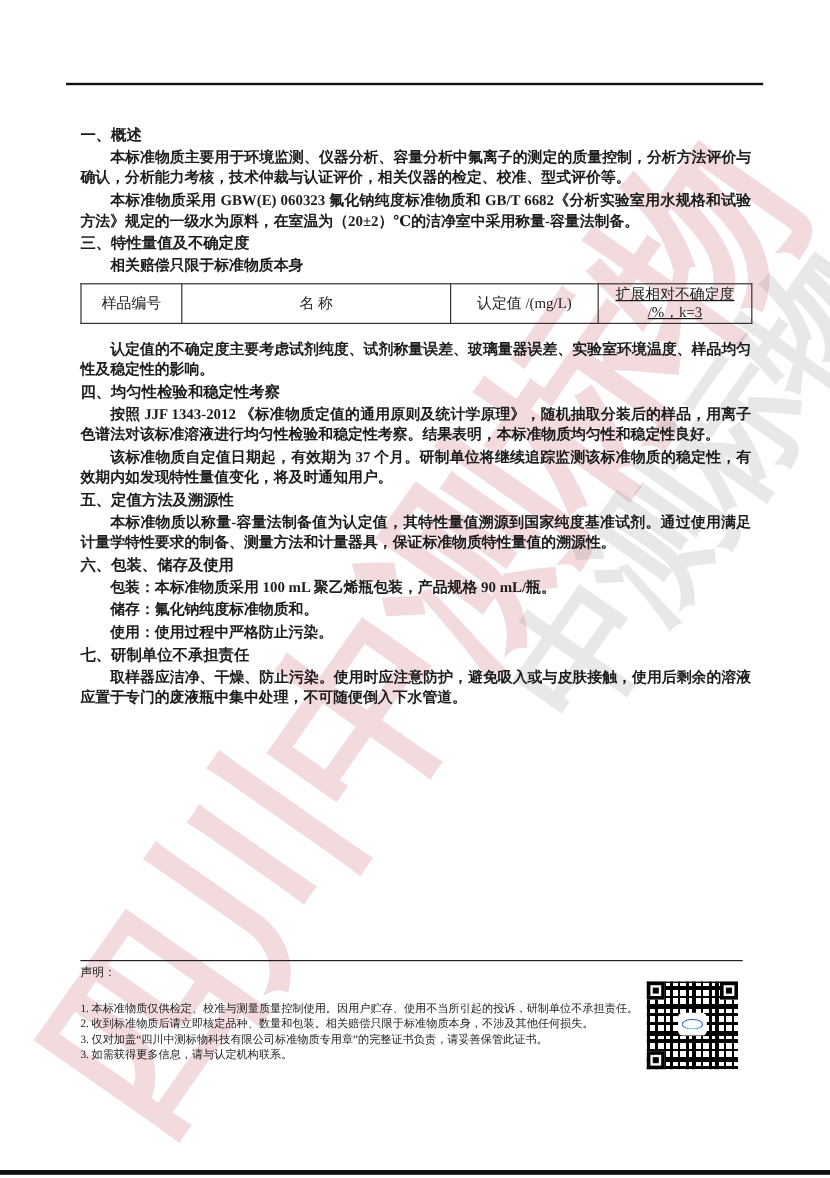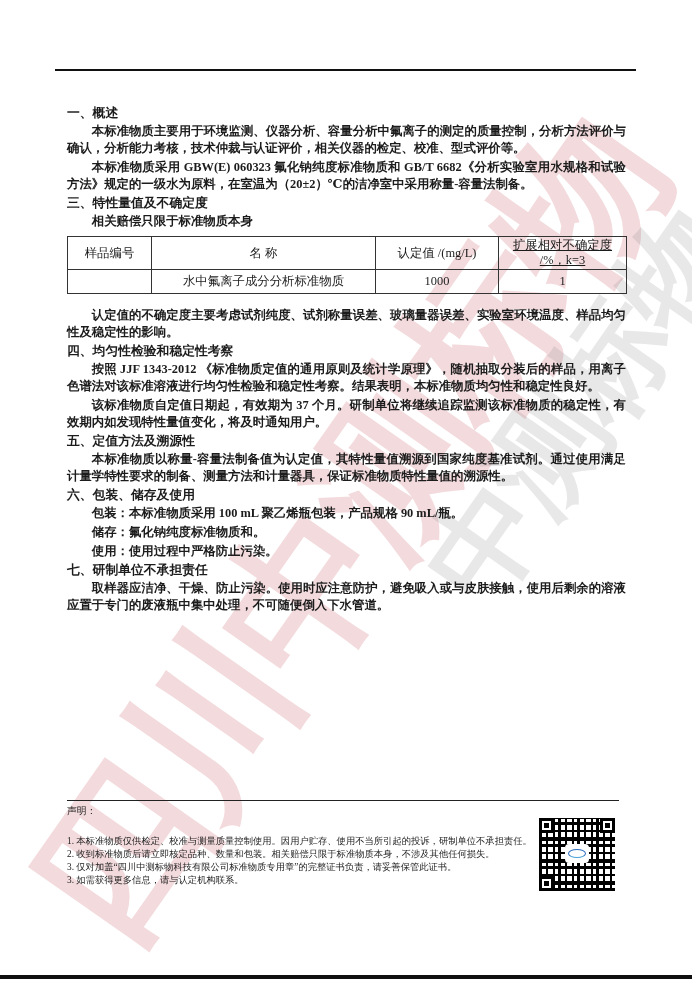--- a/index.html
+++ b/index.html
@@ -92,26 +92,20 @@
       <tbody>
           <tr>
         <th>样品编号</th>
         <th>名 称</th>
         <th>认定值 /(mg/L)</th>
         <th>
           <span class="hdr2">扩展相对不确定度</span>
           <span class="hdr2">/%，k=3</span>
         </th>
       </tr>
-      <tr class="row-cells">
-        <td></td>
-        <td>水中氟离子成分分析标准物质</td>
-        <td>1000</td>
-        <td>1</td>
-      </tr>
     </tbody>
       </table>
 
     <p>认定值的不确定度主要考虑试剂纯度、试剂称量误差、玻璃量器误差、实验室环境温度、样品均匀性及稳定性的影响。</p>
 
     <h3>四、均匀性检验和稳定性考察</h3>
     <p>按照 JJF 1343-2012 《标准物质定值的通用原则及统计学原理》，随机抽取分装后的样品，用离子色谱法对该标准溶液进行均匀性检验和稳定性考察。结果表明，本标准物质均匀性和稳定性良好。</p>
     <p>该标准物质自定值日期起，有效期为 37 个月。研制单位将继续追踪监测该标准物质的稳定性，有效期内如发现特性量值变化，将及时通知用户。</p>
 
     <h3>五、定值方法及溯源性</h3>

